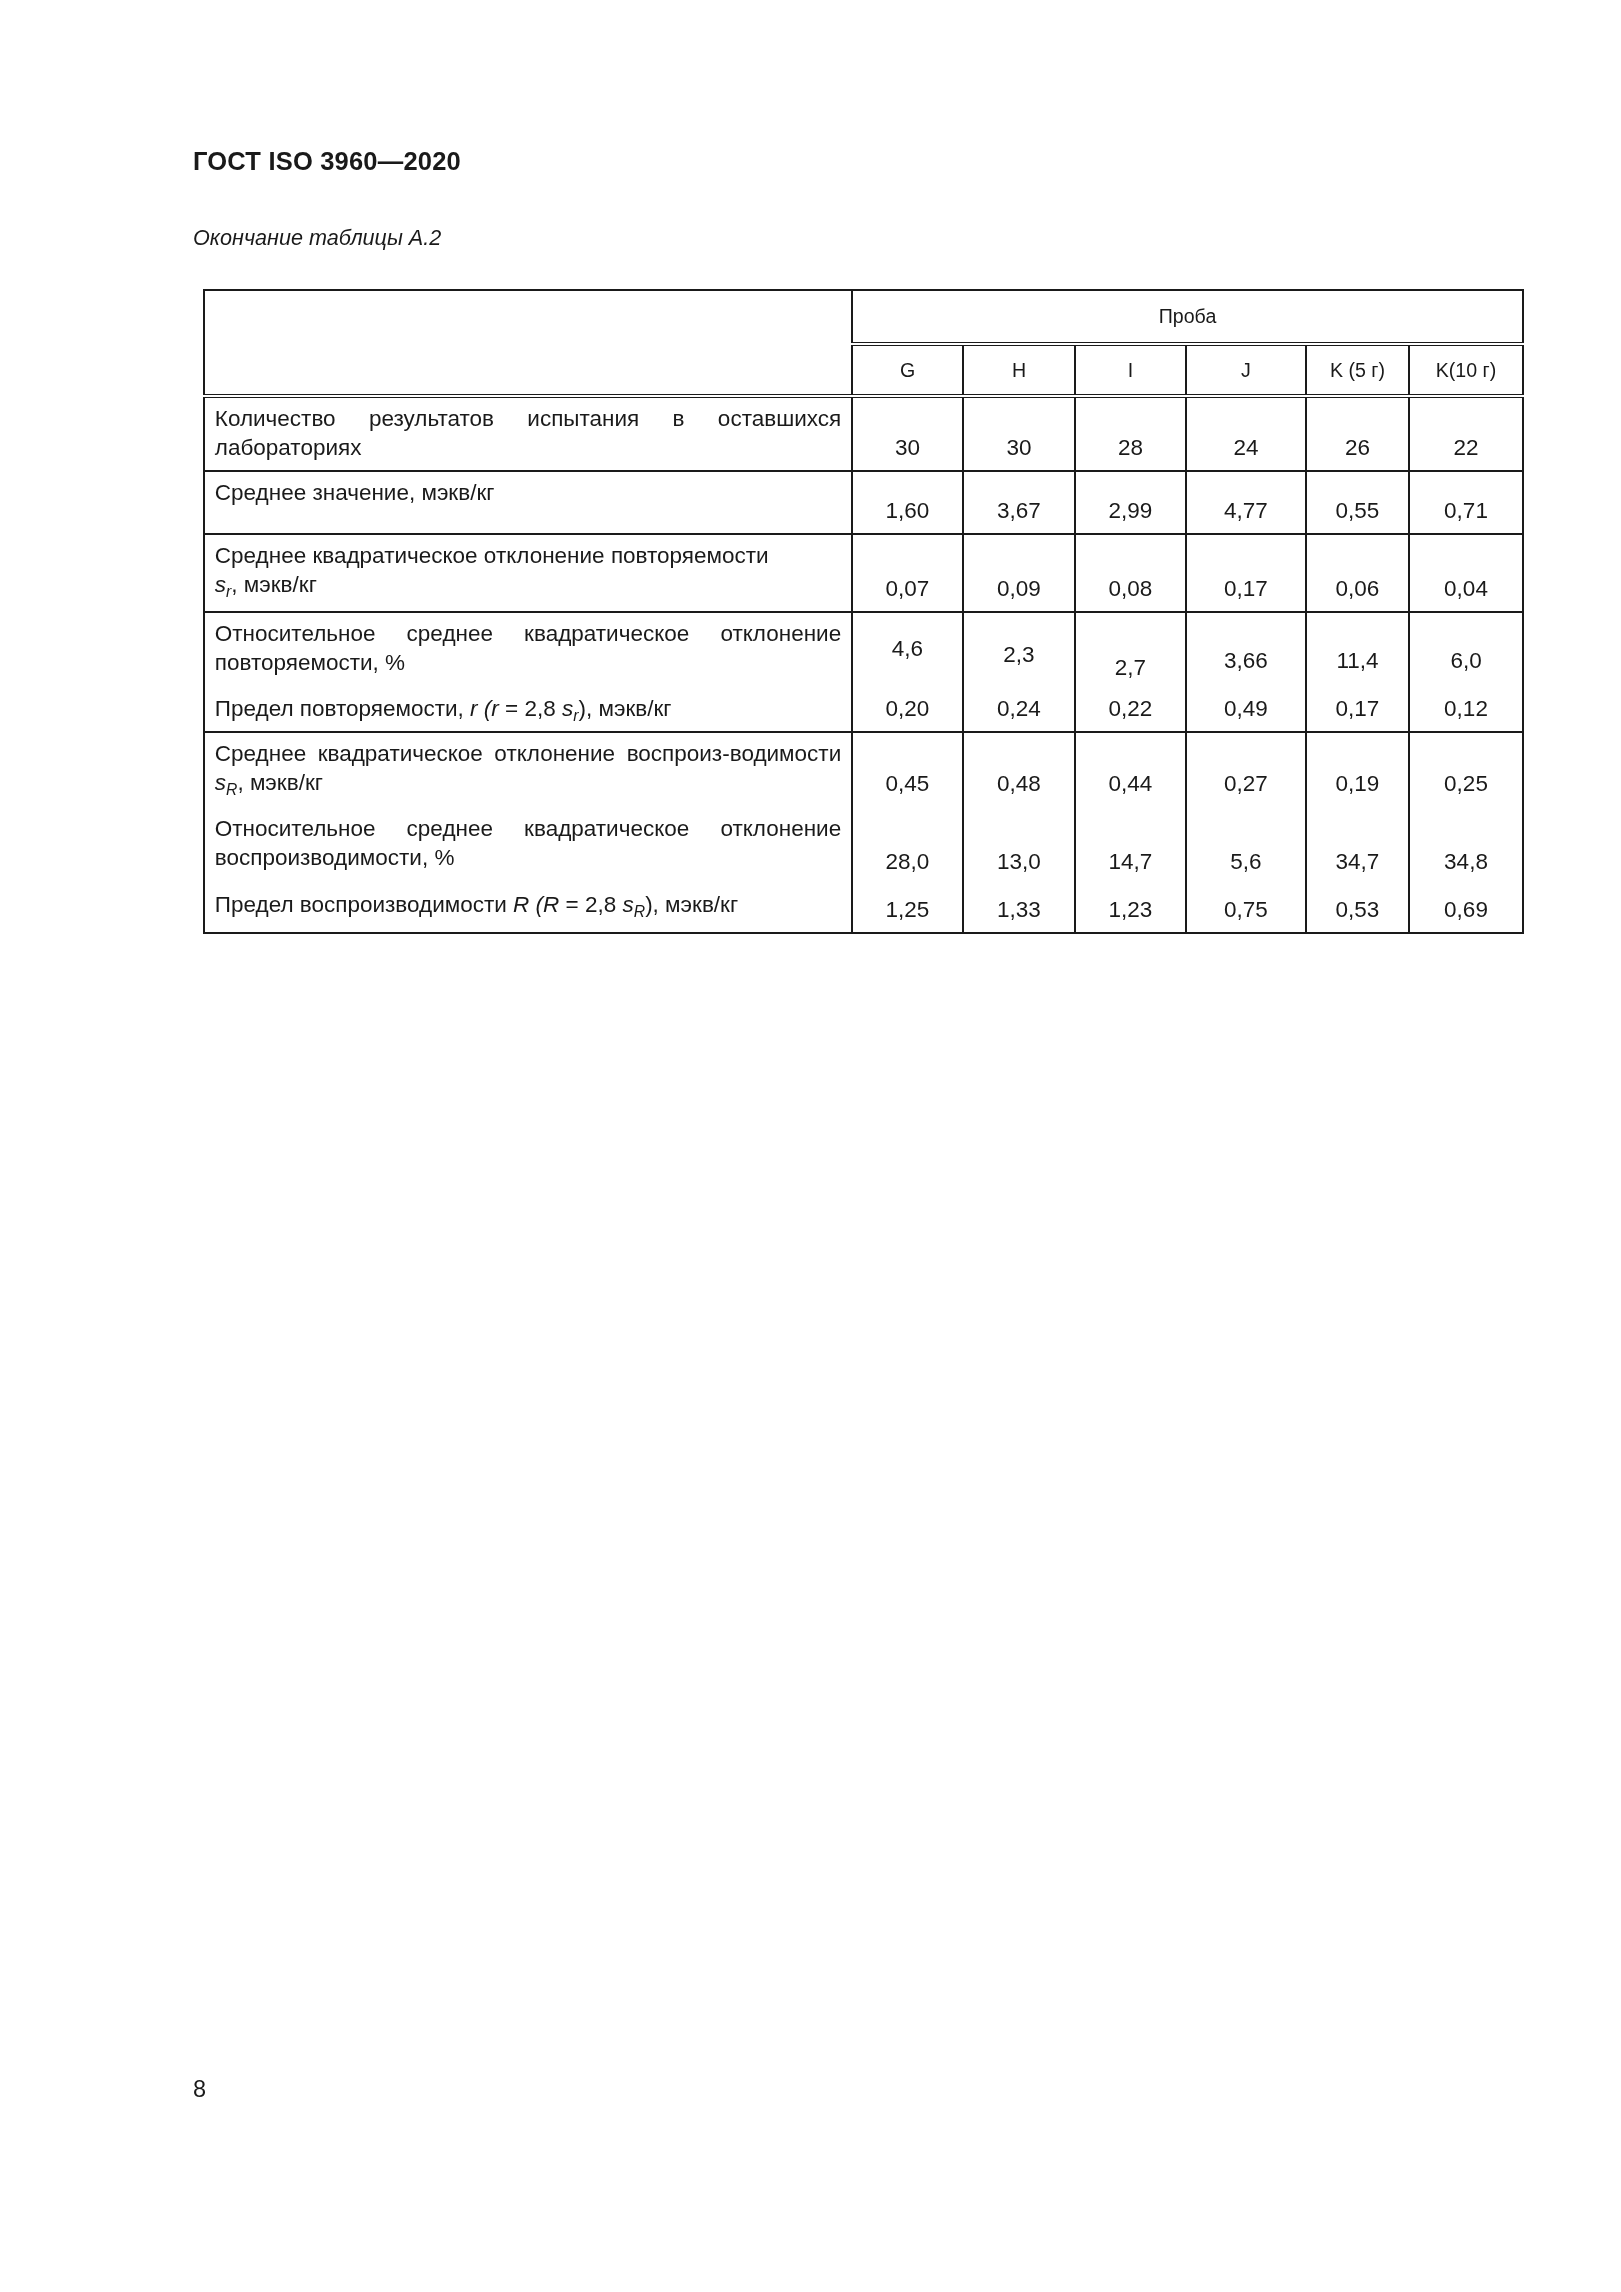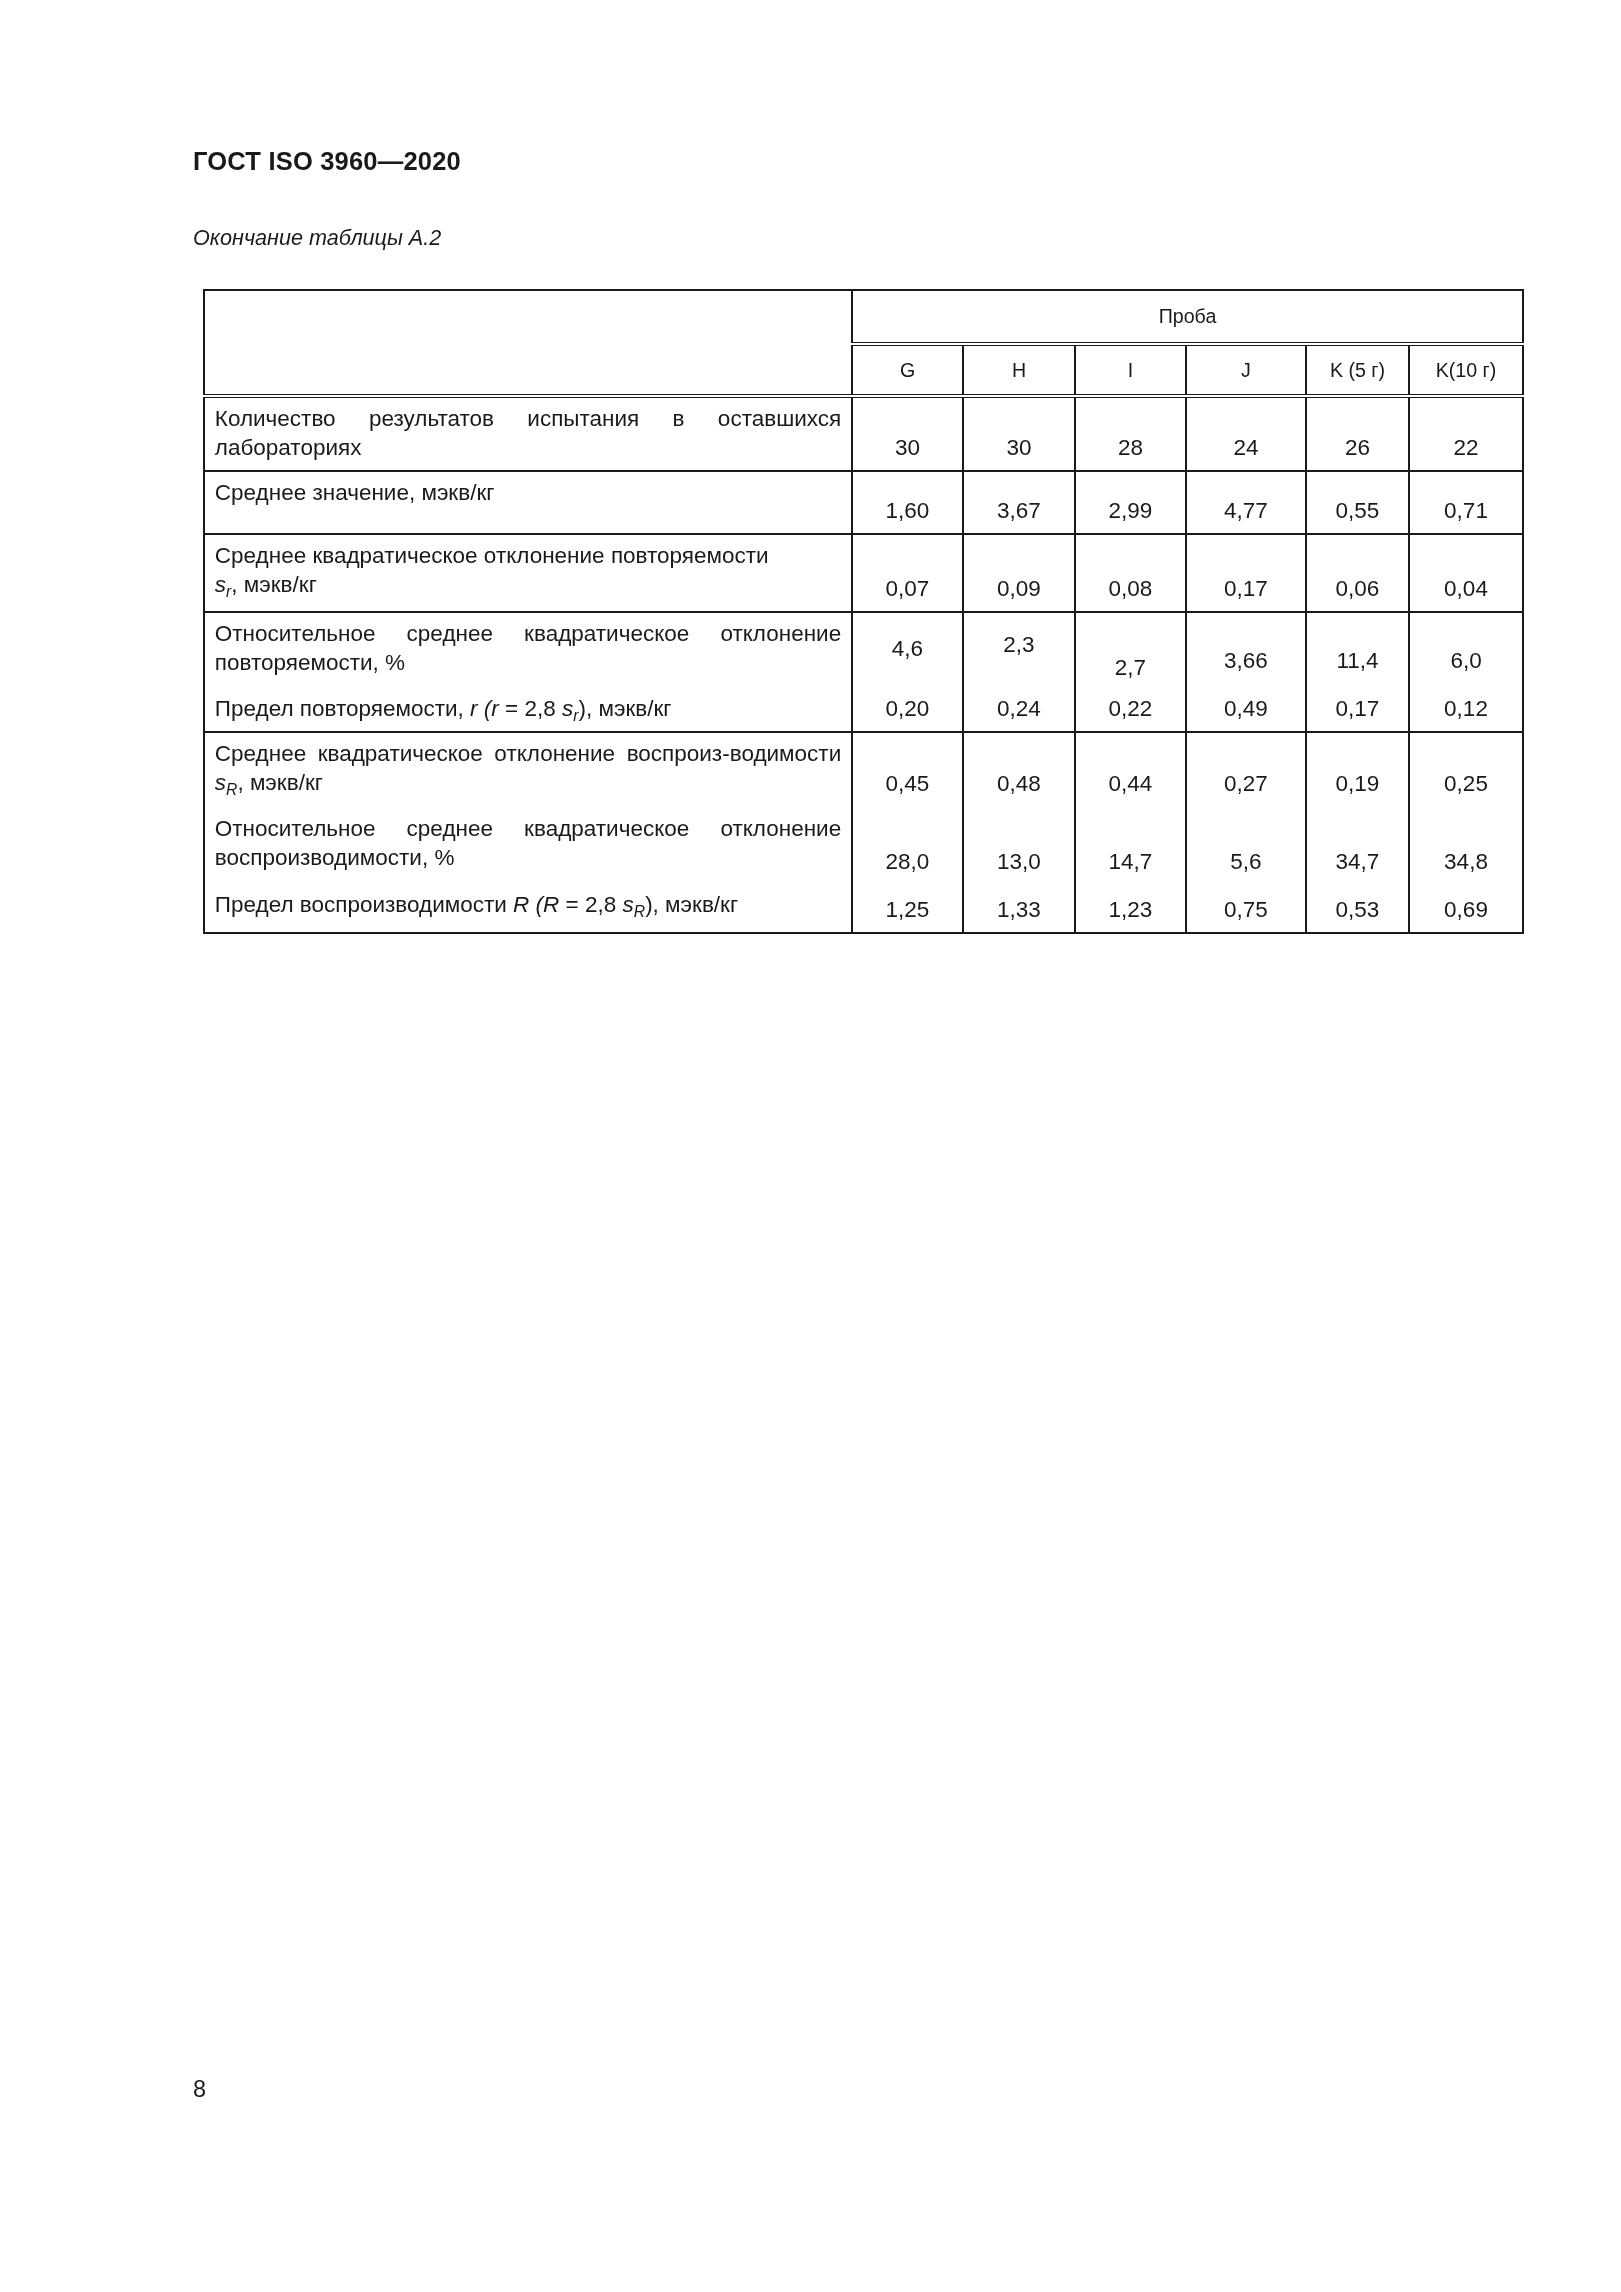--- a/index.html
+++ b/index.html
@@ -94,21 +94,21 @@
     <td class="first label-cell">
       <div class="label">Относительное среднее квадратическое отклонение повторяемости, %</div>
       <div class="label" style="margin-top:17.6px"><span>Предел повторяемости, </span><i>r (r</i><span> = 2,8 </span><i>s</i><sub>r</sub><span>), мэкв/кг</span></div>
     </td>
     <td class="val-cell">
           <div class="val">4,6</div>
           <div class="val" style="margin-top:31px">0,20</div>
         </td>
     <td class="val-cell">
           <div class="val">2,3</div>
-          <div class="val" style="margin-top:35px">0,24</div>
+          <div class="val" style="margin-top:25px">0,24</div>
         </td>
     <td class="val-cell">
           <div class="val">2,7</div>
           <div class="val" style="margin-top:12px">0,22</div>
         </td>
     <td class="val-cell">
           <div class="val">3,66</div>
           <div class="val" style="margin-top:19.6px">0,49</div>
         </td>
     <td class="val-cell">

